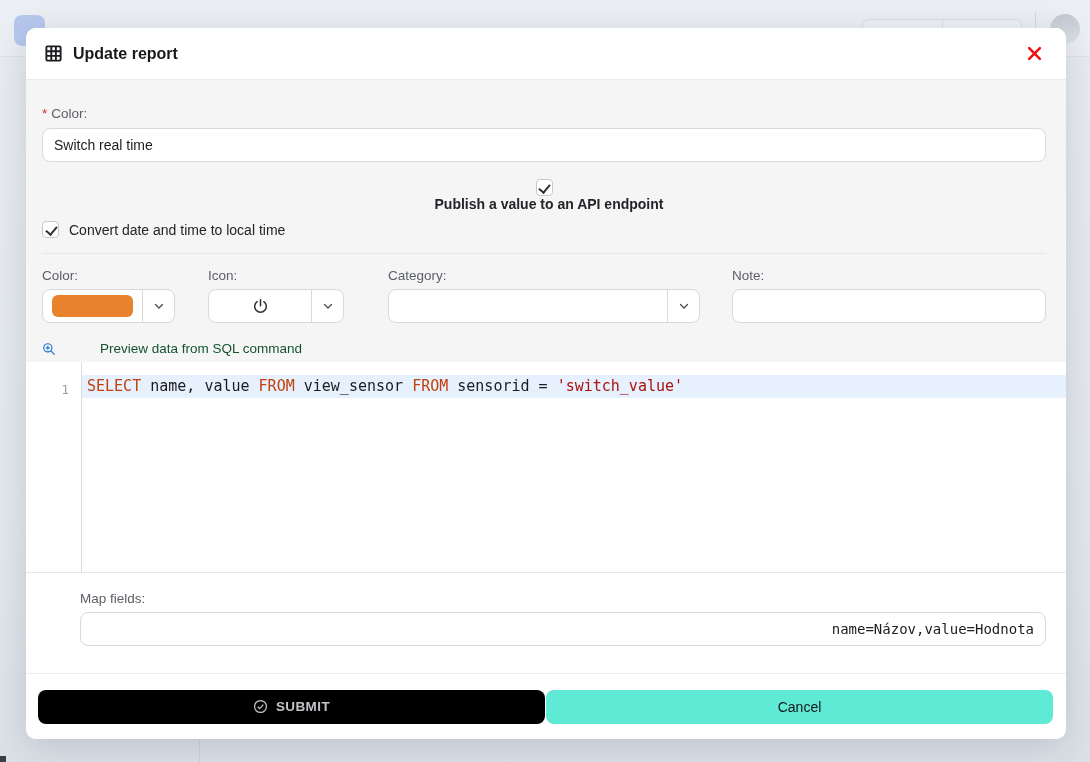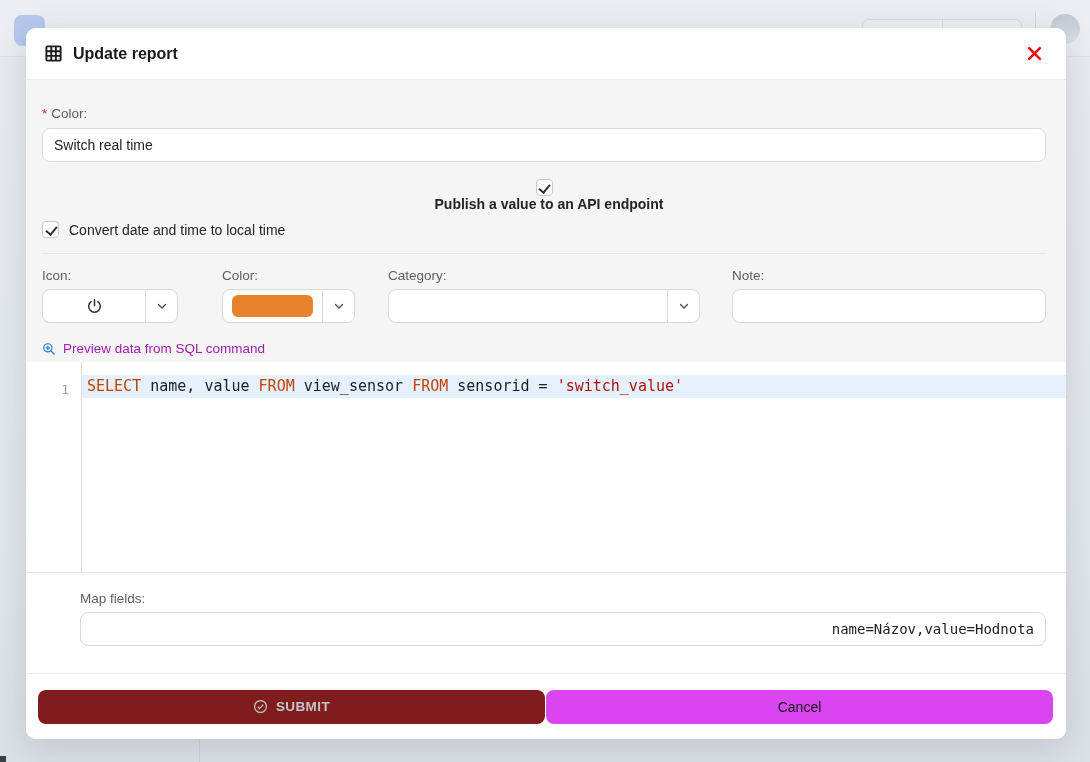--- a/index.html
+++ b/index.html
@@ -94,21 +94,21 @@
   .select-main { flex:1; display:flex; align-items:center; justify-content:center; }
   .select-addon {
     flex:0 0 32px; border-left:1px solid #d9d9d9; display:flex;
     align-items:center; justify-content:center;
   }
   .color-swatch { flex:1; height:22px; margin:0 9px; border-radius:6px; }
 
   .preview-row {
     margin-top:18px; display:flex; align-items:center; gap:7px; cursor:pointer; width:fit-content;
   }
-  .preview-link { font-size:13.5px; color:#a21caf; }
+  .preview-link { font-size:13.5px; color:#14532d;margin-left:37px; }
 
   
   .editor { flex:0 0 210px; background:#fff; display:flex; font-family:"DejaVu Sans Mono", monospace; }
   .gutter {
     flex:0 0 56px; border-right:1px solid #dcdcdc; padding-top:16px;
     text-align:right; color:#9aa0a6; font-size:13px;
   }
   .gutter .ln { padding-right:12px; line-height:23px; }
   .code-area { flex:1; padding-top:13px; overflow:hidden; }
   .code-line { height:23px; line-height:23px; background:#e7f1fd; padding-left:5px; font-size:15px; white-space:pre; color:#1b1d20; }
@@ -123,22 +123,22 @@
   .mono-input { font-family:"DejaVu Sans Mono", monospace; font-size:14px;text-align:right; }
 
   .modal-footer {
     flex:1; border-top:1px solid #ececec; background:#fff;
     display:flex; align-items:center; padding:0 13px 0 12px; gap:1px;
   }
   .btn {
     flex:1; height:34px; border:none; border-radius:8px; font-family:"Liberation Sans", sans-serif;
     display:flex; align-items:center; justify-content:center; gap:8px; cursor:pointer;
   }
-  .btn-submit { background:#7f1d1d; color:#c3c4c7; font-weight:bold; font-size:13.5px; letter-spacing:.4px; cursor:default; }
-  .btn-cancel { background:#d946ef; color:#141619; font-size:14px; }
+  .btn-submit { background:#000000; color:#c3c4c7; font-weight:bold; font-size:13.5px; letter-spacing:.4px; cursor:default; }
+  .btn-cancel { background:#5eead4; color:#141619; font-size:14px; }
 
   svg { display:block; }
 </style>
 </head>
 <body>
 
 <div class="page-body"></div>
 <div class="page-header"></div>
 <div class="page-logo"></div>
 <div class="hdr-btn-group">
@@ -186,46 +186,46 @@
     </div>
     <div class="cb-row">
       <span class="cb-box checked"></span>
       <span class="cb-label">Convert date and time to local time</span>
     </div>
 
     <div class="hr"></div>
 
     <div class="fields-row">
 
+      <div class="fcol fcol-color">
+        <span class="field-label">Color:</span>
+        <div class="select-ctl">
+          <div class="select-main">
+            <span class="color-swatch" style="background: rgb(232, 130, 44);"></span>
+          </div>
+          <div class="select-addon">
+            <span>
+              <svg width="12" height="12" viewBox="0 0 24 24" fill="none" stroke="#4a4d52" stroke-width="2.6" stroke-linecap="round">
+                  <polyline points="5 9 12 16 19 9"></polyline>
+                </svg>
+            </span>
+          </div>
+        </div>
+      </div>
+
       <div class="fcol fcol-icon">
         <span class="field-label">Icon:</span>
         <div class="select-ctl">
           <div class="select-main">
             <span>
               <svg width="17" height="17" viewBox="0 0 24 24" fill="none" stroke="#2d2f33" stroke-width="2.1" stroke-linecap="round">
                 <path d="M12 2.5 L12 11"></path>
                 <path d="M7.3 5.2 a8.2 8.2 0 1 0 9.4 0"></path>
               </svg>
             </span>
-          </div>
-          <div class="select-addon">
-            <span>
-              <svg width="12" height="12" viewBox="0 0 24 24" fill="none" stroke="#4a4d52" stroke-width="2.6" stroke-linecap="round">
-                  <polyline points="5 9 12 16 19 9"></polyline>
-                </svg>
-            </span>
-          </div>
-        </div>
-      </div>
-
-      <div class="fcol fcol-color">
-        <span class="field-label">Color:</span>
-        <div class="select-ctl">
-          <div class="select-main">
-            <span class="color-swatch" style="background: rgb(232, 130, 44);"></span>
           </div>
           <div class="select-addon">
             <span>
               <svg width="12" height="12" viewBox="0 0 24 24" fill="none" stroke="#4a4d52" stroke-width="2.6" stroke-linecap="round">
                   <polyline points="5 9 12 16 19 9"></polyline>
                 </svg>
             </span>
           </div>
         </div>
       </div>

